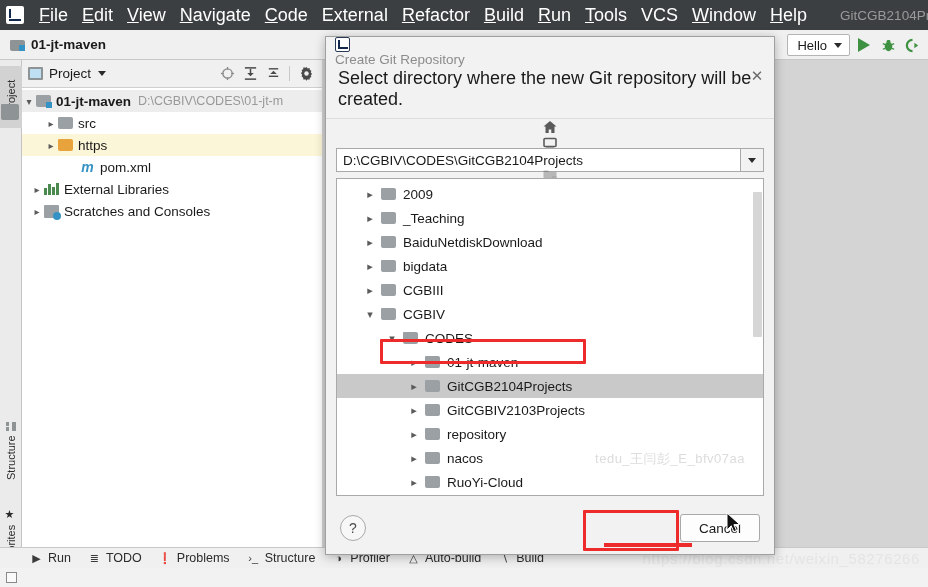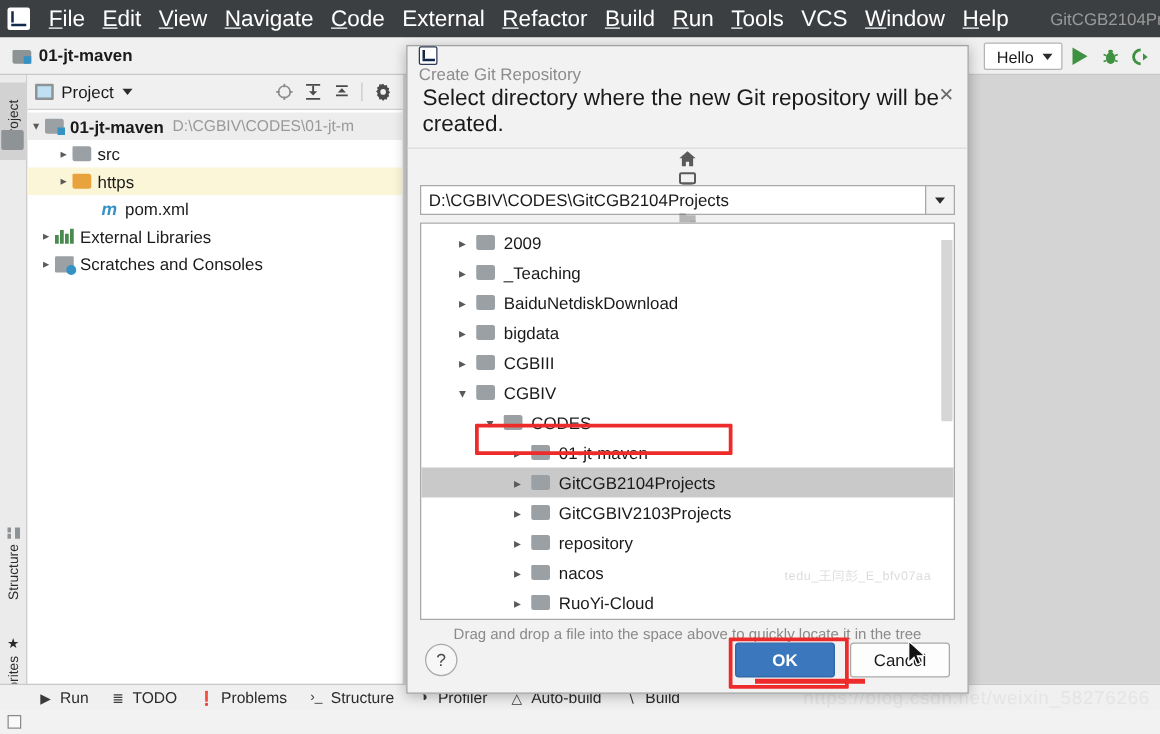--- a/index.html
+++ b/index.html
@@ -152,21 +152,21 @@
   .ftree-wrap {
     margin:6px 10px 0 10px;height:318px;background:#fff;border:1px solid #a9a9a9;
     position:relative;overflow:hidden;
   }
   .ftree { padding-top:3px; font-size:13.5px;color:#1a1a1a; }
   .frow { height:24px;display:flex;align-items:center;white-space:nowrap;position:relative; }
   .frow.hl { background:#c9c9c9; }
   .farr { width:22px;text-align:center;color:#5a5a5a;font-size:11px;flex:none; }
   .ffld { width:15px;height:12px;margin-right:7px;flex:none;background:#9aa0a3;border-radius:1px 2px 2px 2px; }
   .sbar { position:absolute;right:1px;top:13px;width:9px;height:145px;background:#d6d6d6;border-radius:1px; }
-  .wmark { position:absolute;right:18px;bottom:27px;font-size:10px;color:#dcdcdc;letter-spacing:.5px;margin-left:28px; }
+  .wmark { position:absolute;right:18px;bottom:27px;font-size:13px;color:#dcdcdc;letter-spacing:.5px;margin-left:28px; }
 
   .dragtip { text-align:center;font-size:12px;color:#8a8a8a;margin-top:4px; }
 
   .dlg-foot { position:absolute;left:0;bottom:0;width:100%;height:52px;display:flex;align-items:center;padding:0 14px; }
   .help-btn { width:26px;height:26px;border:1px solid #a9a9a9;border-radius:50%;display:flex;align-items:center;justify-content:center;font-size:14px;color:#4a4a4a;background:#f7f7f7; }
   .foot-btns { margin-left:auto;display:flex;align-items:center;gap:12px; }
   .btn { height:28px;min-width:80px;border-radius:3px;font-size:13.5px;display:flex;align-items:center;justify-content:center;font-weight:bold; }
   .btn-ok { background:#3b77bd;color:#fff;border:1px solid #2f66a6; }
   .btn-cancel { background:#fdfdfd;color:#1a1a1a;border:1px solid #a9a9a9;font-weight:normal; }
 
@@ -492,26 +492,24 @@
             <span class="ffld"></span>
             <span>RuoYi-Cloud</span>
           </div>
         <div class="frow" style="padding-left:66px"></div>
 
       </div>
       <div class="sbar"></div>
       <div class="wmark">tedu_王闫彭_E_bfv07aa</div>
     </div>
 
-    <div class="dragtip">Drag and drop a file into the space above to quickly locate it in the tree</div>
 
     <div class="dlg-foot">
       <div class="help-btn">?</div>
       <div class="foot-btns">
-        <div class="btn btn-ok">OK</div>
         <div class="btn btn-cancel">Cancel</div>
       </div>
     </div>
   </div>
 
   <div class="anno" id="anno-tree"></div>
   <div class="anno" id="anno-ok"></div>
   <div class="redstrip"></div>
 
   <div class="cursor">

